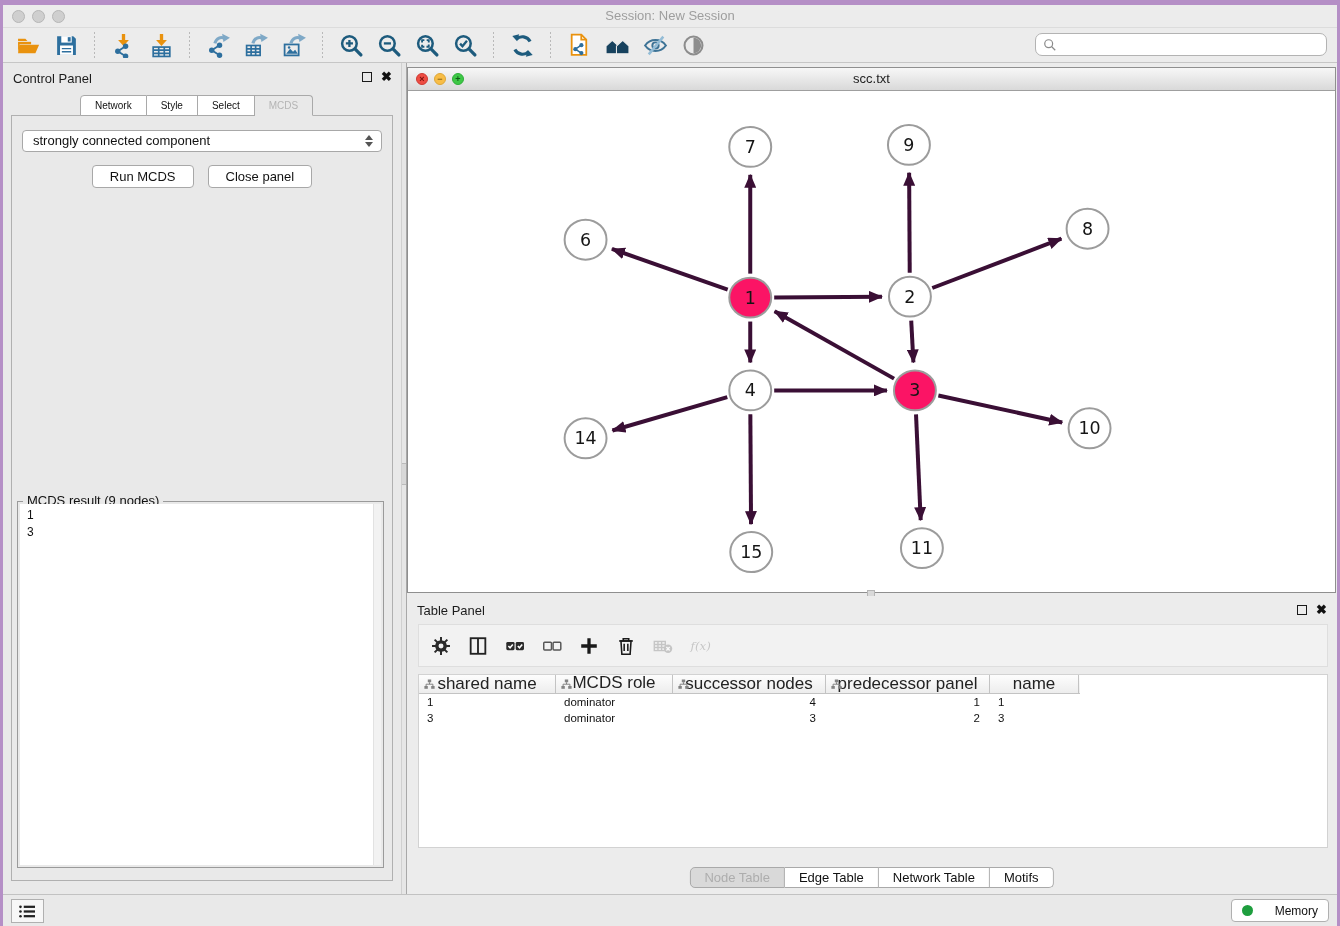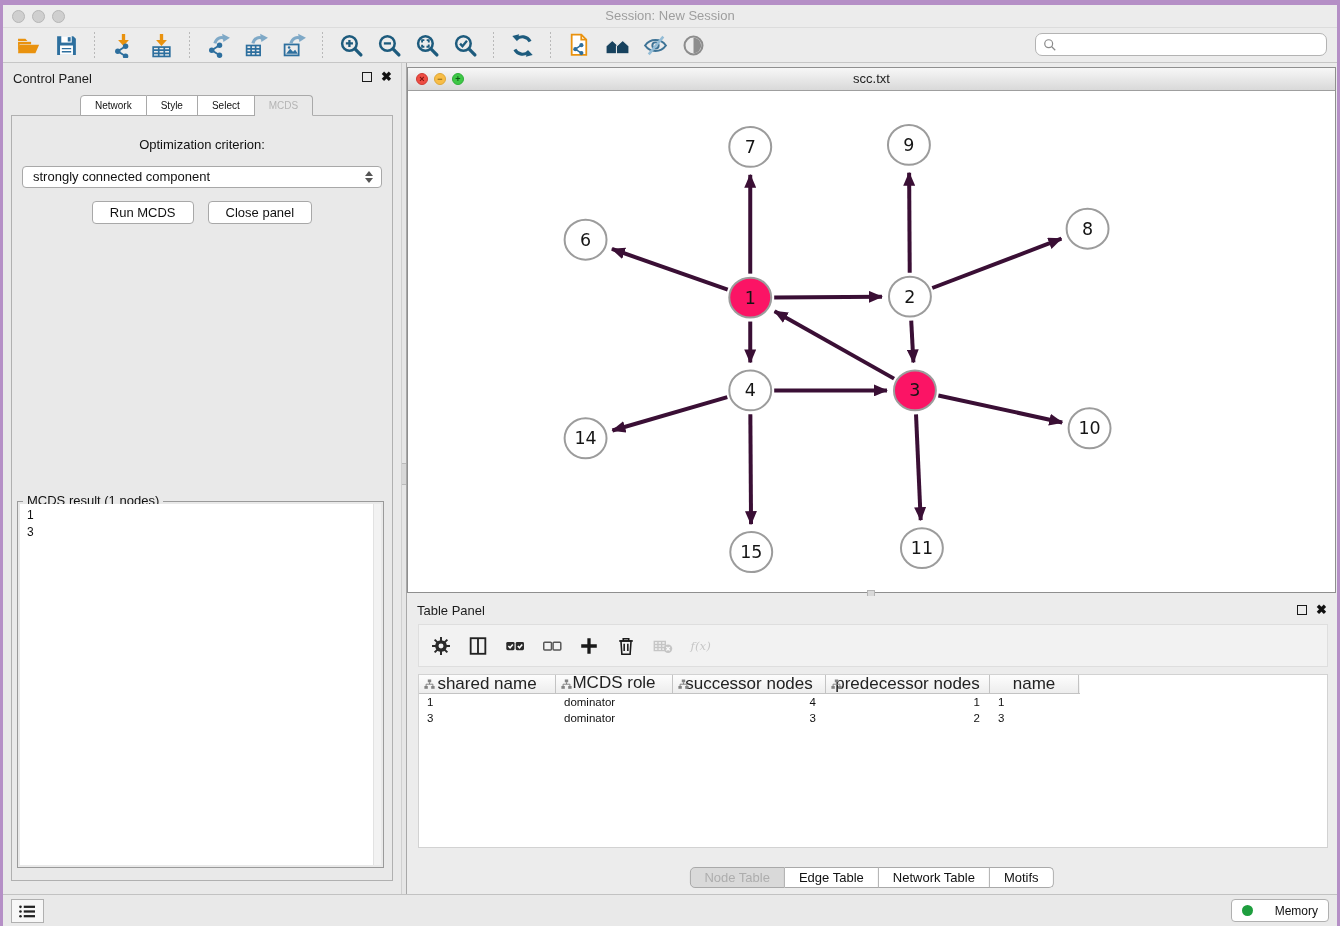--- a/index.html
+++ b/index.html
@@ -309,34 +309,33 @@
           <span class="close-ic">✖</span>
         </span>
       </div>
       <div class="cp-tabs">
           <div class="cp-tab">Network</div>
           <div class="cp-tab">Style</div>
           <div class="cp-tab">Select</div>
           <div class="cp-tab active">MCDS</div>
         </div>
       <div class="cp-box">
-        <div class="opt-label">Optimization criterion:</div>
         <div class="dropdown">
           <span>strongly connected component</span>
           <span class="dd-arrows">
               <span class="dd-up"></span>
               <span class="dd-down"></span>
             </span>
         </div>
         <div class="btn-row">
           <button class="mac-btn">Run MCDS</button>
           <button class="mac-btn">Close panel</button>
         </div>
         <div class="result-box">
-          <span class="result-title">MCDS result (1 nodes)</span>
+          <span class="result-title">MCDS result (9 nodes)</span>
           <div class="result-area">
               <div>1</div>
               <div>3</div>
             </div>
           <div class="result-scroll"></div>
         </div>
       </div>
     </div>
 
     <div class="v-split"></div>
@@ -554,21 +553,21 @@
               </div>
               <div class="tp-hcell" style="width: 164px;">
                 <svg width="11" height="11" viewBox="0 0 11 11">
                   <g fill="#828282">
                     <rect x="3.8" y="0.5" width="3.4" height="2.8"></rect>
                     <rect x="0.4" y="7" width="3.4" height="2.8"></rect>
                     <rect x="7.2" y="7" width="3.4" height="2.8"></rect>
                   </g>
                   <path d="M5.5 3.3v1.9M2.1 7V5.2h6.8V7" stroke="#828282" fill="none"></path>
                 </svg>
-                <span>predecessor nodes</span>
+                <span>predecessor panel</span>
               </div>
               <div class="tp-hcell" style="width: 89px;">
                 <span>name</span>
               </div>
             </div>
           <div>
               <div class="tp-row">
                 <div class="tp-cell left" style="width: 137px;">1</div>
                 <div class="tp-cell left" style="width: 117px;">dominator</div>
                 <div class="tp-cell right" style="width: 153px;">4</div>

